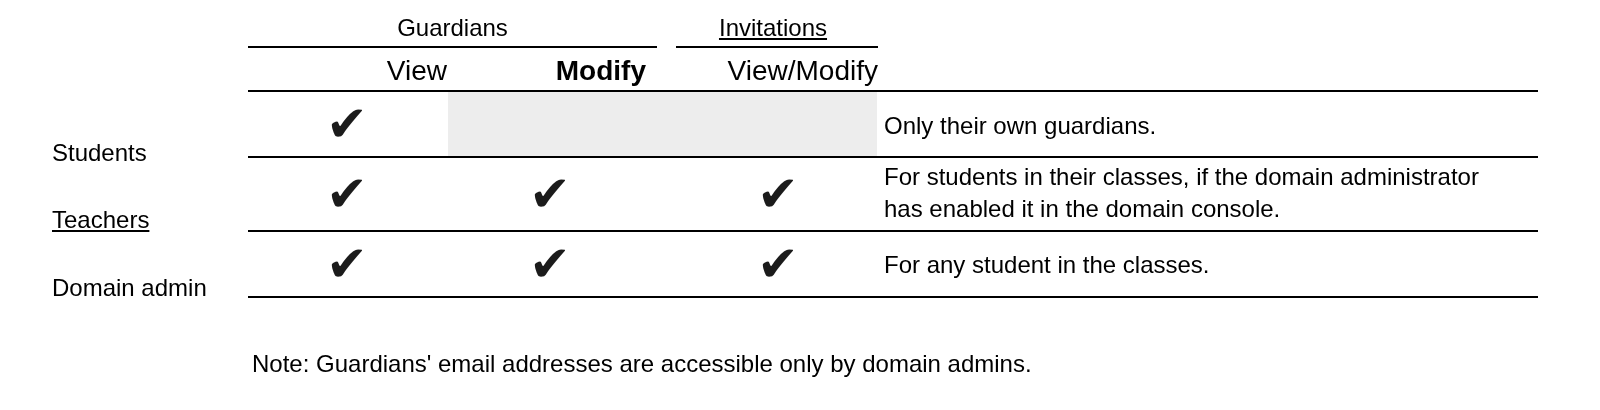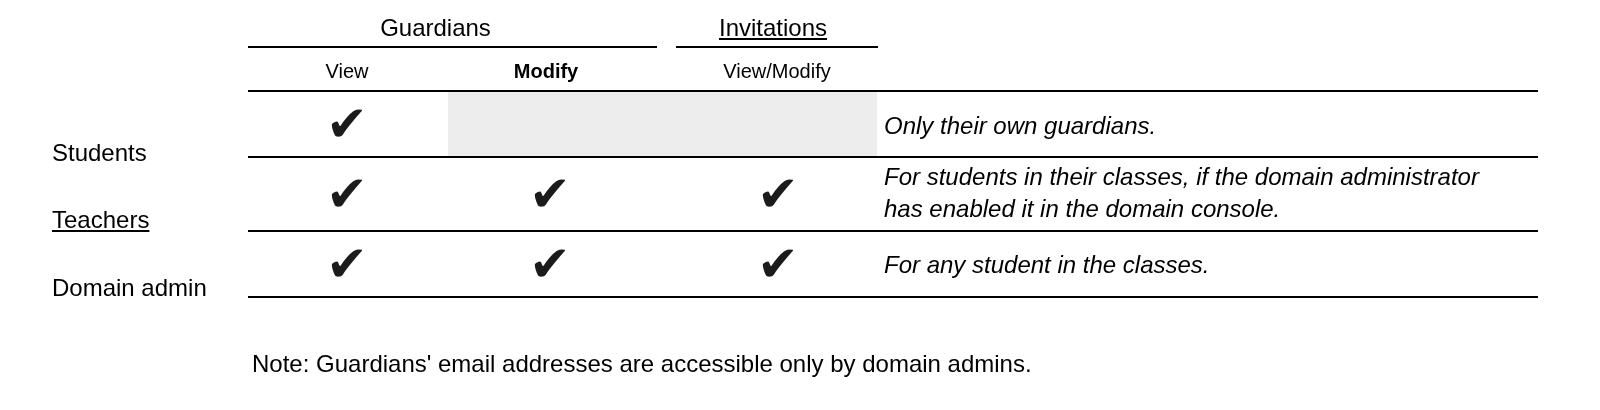--- a/index.html
+++ b/index.html
@@ -19,28 +19,28 @@
   .abs { position: absolute; }
 
   
   .group-header {
     top: 13px;
     font-size: 24px;
     line-height: 30px;
     text-align: center;
     white-space: nowrap;
   }
-  .gh-guardians   { left: 231px; width: 409px; }
+  .gh-guardians   { left: 248px; width: 409px; }
   .gh-invitations { left: 672px; width: 202px; text-decoration: underline; }
 
   .col-header {
     top: 57px;
-    font-size: 20px;
+    font-size: 28px;
     line-height: 28px;
-    text-align: center;
+    text-align: right;
     white-space: nowrap;
   }
   .ch-view   { left: 247px; width: 200px; }
   .ch-modify { left: 446px; width: 200px; font-weight: bold; }
   .ch-vm     { left: 676px; width: 202px; }
 
   
   .rule { height: 2px; background: #000000; }
   .rule-guardians   { left: 248px; top: 46px; width: 409px; }
   .rule-invitations { left: 676px; top: 46px; width: 202px; }
@@ -90,21 +90,21 @@
   
   .row-note {
     left: 884px;
     width: 660px;
     font-size: 24px;
     line-height: 32px;
   }
   .rn-1 { top: 110px; }
   .rn-2 { top: 161px; }
   .rn-3 { top: 249px; }
-  .row-note div { white-space: nowrap; font-style: italic; }
+  .row-note div { white-space: nowrap; }
 
   
   .footnote {
     left: 252px;
     top: 349px;
     font-size: 24px;
     line-height: 30px;
     white-space: nowrap;
   }
 </style>

